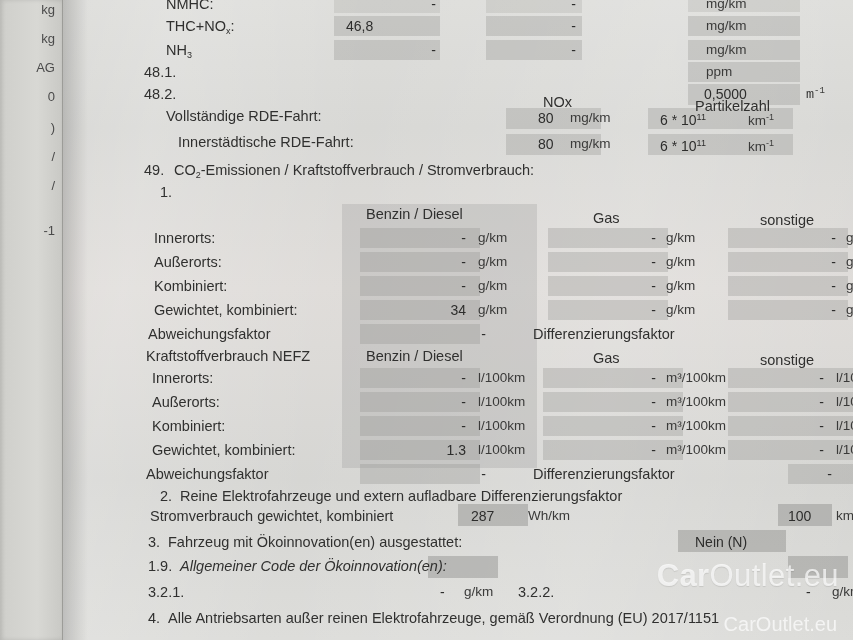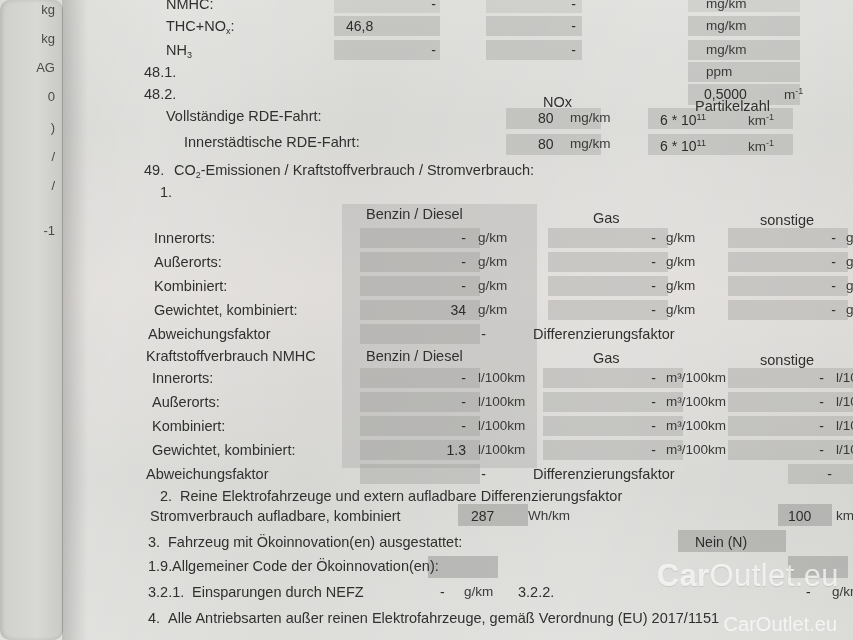--- a/index.html
+++ b/index.html
@@ -63,21 +63,21 @@
     color:rgba(255,255,255,0.72);
     font-family:"Liberation Sans", sans-serif;
     text-shadow:0 1px 1px rgba(0,0,0,0.10);
   }
   .watermark .a{font-weight:bold;}
   .watermark2{
     position:absolute;right:16px;bottom:4px;
     font-size:20px;color:rgba(255,255,255,0.68);
   }
   
-  #content,#left-strip{filter:blur(0.25px);border-radius:10px;}
+  #content,#left-strip{filter:blur(0.25px);}
 </style>
 </head>
 <body>
 
 <div id="paper"></div>
 
 <div id="left-strip">
   <div class="frag" style="margin-top:2px;">kg</div>
   <div class="frag" style="margin-top:14px;">kg</div>
   <div class="frag" style="margin-top:14px;">AG</div>
@@ -171,32 +171,32 @@
   </div>
   <div class="row val r" style="left:250px;top:42px;width:98px;">-</div>
   <div class="row val r" style="left:400px;top:42px;width:88px;">-</div>
   <div class="row unit" style="left:618px;top:42px;">mg/km</div>
 
   <div class="row lbl" style="left:56px;top:64px;">48.1.</div>
   <div class="row unit" style="left:618px;top:64px;">ppm</div>
 
   <div class="row lbl" style="left:56px;top:86px;">48.2.</div>
   <div class="row val" style="left:616px;top:86px;">0,5000</div>
-  <div class="row unit" style="left:696px;top:86px;"><span>m</span><sup>-1</sup></div>
+  <div class="row unit" style="left:718px;top:86px;font-family:Liberation Mono, monospace;"><span>m</span><sup>-1</sup></div>
 
   <div class="row lbl" style="left:455px;top:94px;">NOx</div>
   <div class="row lbl" style="left:607px;top:98px;">Partikelzahl</div>
 
   <div class="row lbl" style="left:78px;top:108px;">Vollständige RDE-Fahrt:</div>
   <div class="row val" style="left:450px;top:110px;">80</div>
   <div class="row unit" style="left:482px;top:110px;">mg/km</div>
   <div class="row val sm" style="left:572px;top:112px;"><span>6 * 10</span><sup>11</sup></div>
   <div class="row unit sm" style="left:660px;top:112px;"><span>km</span><sup>-1</sup></div>
 
-  <div class="row lbl" style="left:96px;top:134px;">Innerstädtische RDE-Fahrt:</div>
+  <div class="row lbl" style="left:90px;top:134px;">Innerstädtische RDE-Fahrt:</div>
   <div class="row val" style="left:450px;top:136px;">80</div>
   <div class="row unit" style="left:482px;top:136px;">mg/km</div>
   <div class="row val sm" style="left:572px;top:138px;"><span>6 * 10</span><sup>11</sup></div>
   <div class="row unit sm" style="left:660px;top:138px;"><span>km</span><sup>-1</sup></div>
 
   <div class="row lbl" style="left:56px;top:162px;">49.</div>
   <div class="row lbl" style="left:86px;top:162px;"><span>CO</span><sub>2</sub><span>-Emissionen / Kraftstoffverbrauch / Stromverbrauch:</span></div>
 
   <div class="row lbl" style="left:72px;top:184px;">1.</div>
 
@@ -233,21 +233,21 @@
   <div class="row unit" style="left:390px;top:302px;">g/km</div>
   <div class="row val r" style="left:490px;top:302px;width:78px;">-</div>
   <div class="row unit" style="left:578px;top:302px;">g/km</div>
   <div class="row val r" style="left:670px;top:302px;width:78px;">-</div>
   <div class="row unit" style="left:758px;top:302px;">g/km</div>
 
   <div class="row lbl" style="left:60px;top:326px;">Abweichungsfaktor</div>
   <div class="row val r" style="left:380px;top:326px;width:18px;">-</div>
   <div class="row lbl" style="left:445px;top:326px;">Differenzierungsfaktor</div>
 
-  <div class="row lbl" style="left:58px;top:348px;">Kraftstoffverbrauch NMHC</div>
+  <div class="row lbl" style="left:58px;top:348px;">Kraftstoffverbrauch NEFZ</div>
   <div class="row lbl" style="left:278px;top:348px;">Benzin / Diesel</div>
   <div class="row lbl" style="left:505px;top:350px;">Gas</div>
   <div class="row lbl" style="left:672px;top:352px;">sonstige</div>
 
   <div class="row lbl" style="left:64px;top:370px;">Innerorts:</div>
   <div class="row val r" style="left:300px;top:370px;width:78px;">-</div>
   <div class="row unit" style="left:390px;top:370px;">l/100km</div>
   <div class="row val r" style="left:490px;top:370px;width:78px;">-</div>
   <div class="row unit" style="left:578px;top:370px;">m³/100km</div>
   <div class="row val r" style="left:658px;top:370px;width:78px;">-</div>
@@ -278,35 +278,34 @@
   <div class="row unit" style="left:748px;top:442px;">l/100km</div>
 
   <div class="row lbl" style="left:58px;top:466px;">Abweichungsfaktor</div>
   <div class="row val r" style="left:380px;top:466px;width:18px;">-</div>
   <div class="row lbl" style="left:445px;top:466px;">Differenzierungsfaktor</div>
   <div class="row val r" style="left:720px;top:466px;width:24px;">-</div>
 
   <div class="row lbl" style="left:72px;top:488px;">2.</div>
   <div class="row lbl" style="left:92px;top:488px;">Reine Elektrofahrzeuge und extern aufladbare Differenzierungsfaktor</div>
 
-  <div class="row lbl" style="left:62px;top:508px;">Stromverbrauch  aufladbare, kombiniert</div>
+  <div class="row lbl" style="left:62px;top:508px;">Stromverbrauch  gewichtet, kombiniert</div>
   <div class="row val" style="left:383px;top:508px;">287</div>
   <div class="row unit" style="left:440px;top:508px;">Wh/km</div>
   <div class="row val" style="left:700px;top:508px;">100</div>
   <div class="row unit" style="left:748px;top:508px;">km</div>
 
   <div class="row lbl" style="left:60px;top:534px;">3.</div>
   <div class="row lbl" style="left:80px;top:534px;">Fahrzeug mit Ökoinnovation(en) ausgestattet:</div>
   <div class="row val" style="left:607px;top:534px;">Nein (N)</div>
 
   <div class="row lbl" style="left:60px;top:558px;">1.9.</div>
-  <div class="row lbl" style="left:84px;top:558px;">Allgemeiner Code der Ökoinnovation(en):</div>
+  <div class="row lbl" style="left:92px;top:558px;font-style:italic;">Allgemeiner Code der Ökoinnovation(en):</div>
 
   <div class="row lbl" style="left:60px;top:584px;">3.2.1.</div>
-  <div class="row lbl" style="left:104px;top:584px;">Einsparungen durch NEFZ</div>
   <div class="row val" style="left:352px;top:584px;">-</div>
   <div class="row unit" style="left:376px;top:584px;">g/km</div>
 
   <div class="row lbl" style="left:430px;top:584px;">3.2.2.</div>
   <div class="row val" style="left:718px;top:584px;">-</div>
   <div class="row unit" style="left:744px;top:584px;">g/km</div>
 
   <div class="row lbl" style="left:60px;top:610px;">4.</div>
   <div class="row lbl" style="left:80px;top:610px;">Alle Antriebsarten außer reinen Elektrofahrzeuge, gemäß Verordnung (EU) 2017/1151</div>
 

